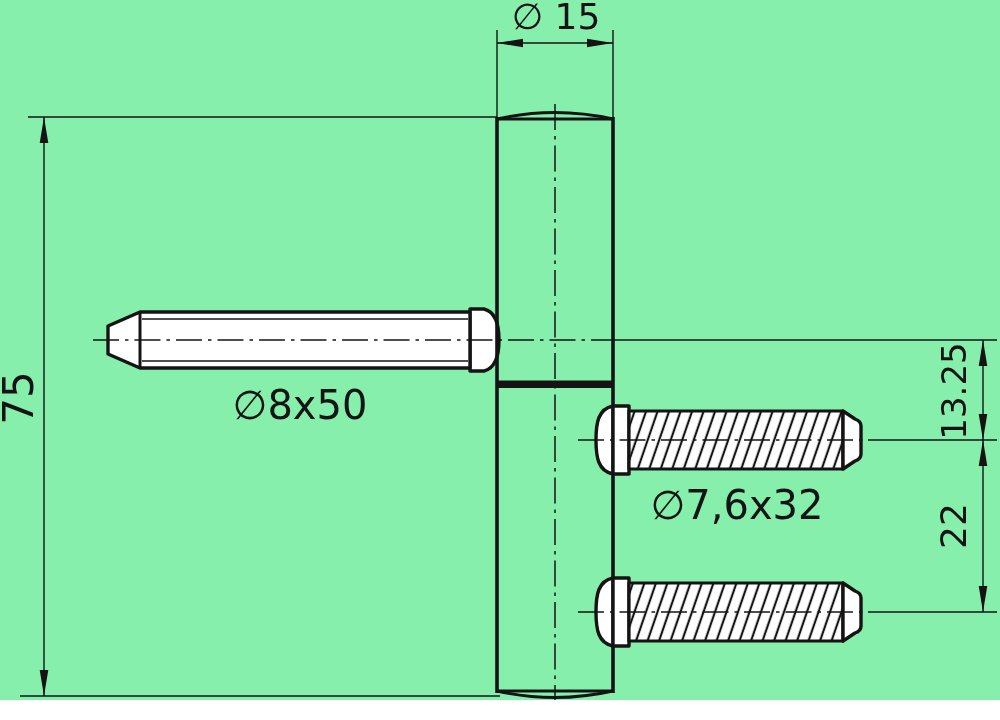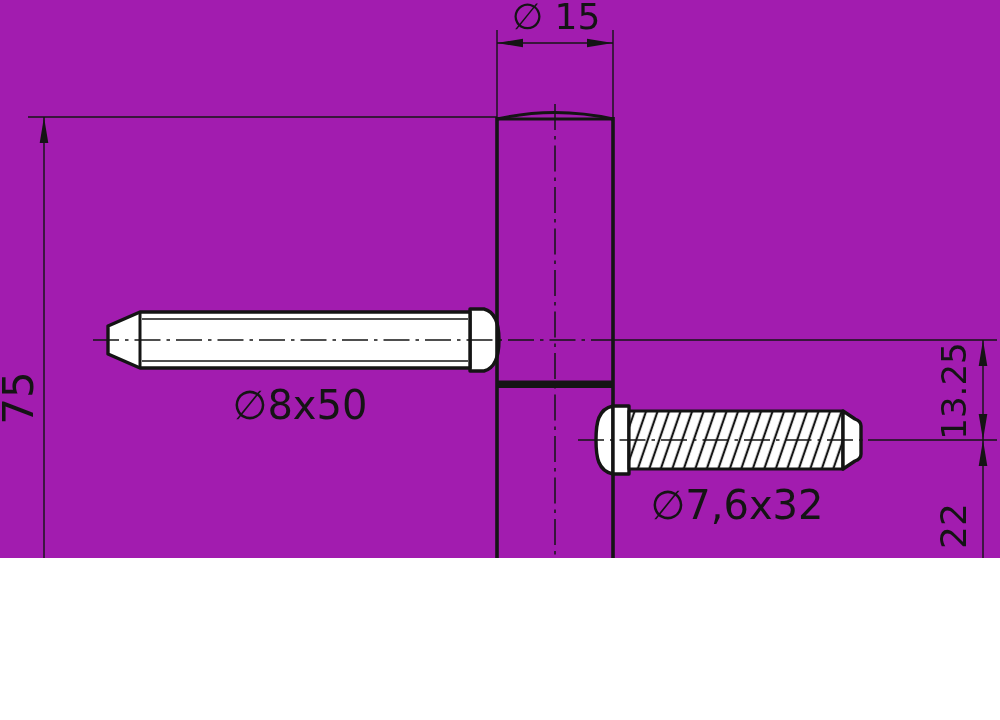--- a/index.html
+++ b/index.html
@@ -1,16 +1,16 @@
 <!DOCTYPE html>
 <html><head>
 <meta charset="utf-8">
 <style>
   html,body{margin:0;padding:0;background:#ffffff;}
-  .stage{width:1000px;height:558px;position:relative;background:#a21caf;overflow:hidden;}
+  .stage{width:1000px;height:700px;position:relative;background:#86efac;overflow:hidden;}
   svg{display:block;}
   text{font-family:"DejaVu Sans","Liberation Sans",sans-serif;fill:#141414;}
   .dim-text{font-size:36px;}
   .dim-text-sm{font-size:34px;}
   .dim-text-lg{font-size:42px;}
   .part-label{font-size:40px;}
 </style>
 </head>
 <body>
 

